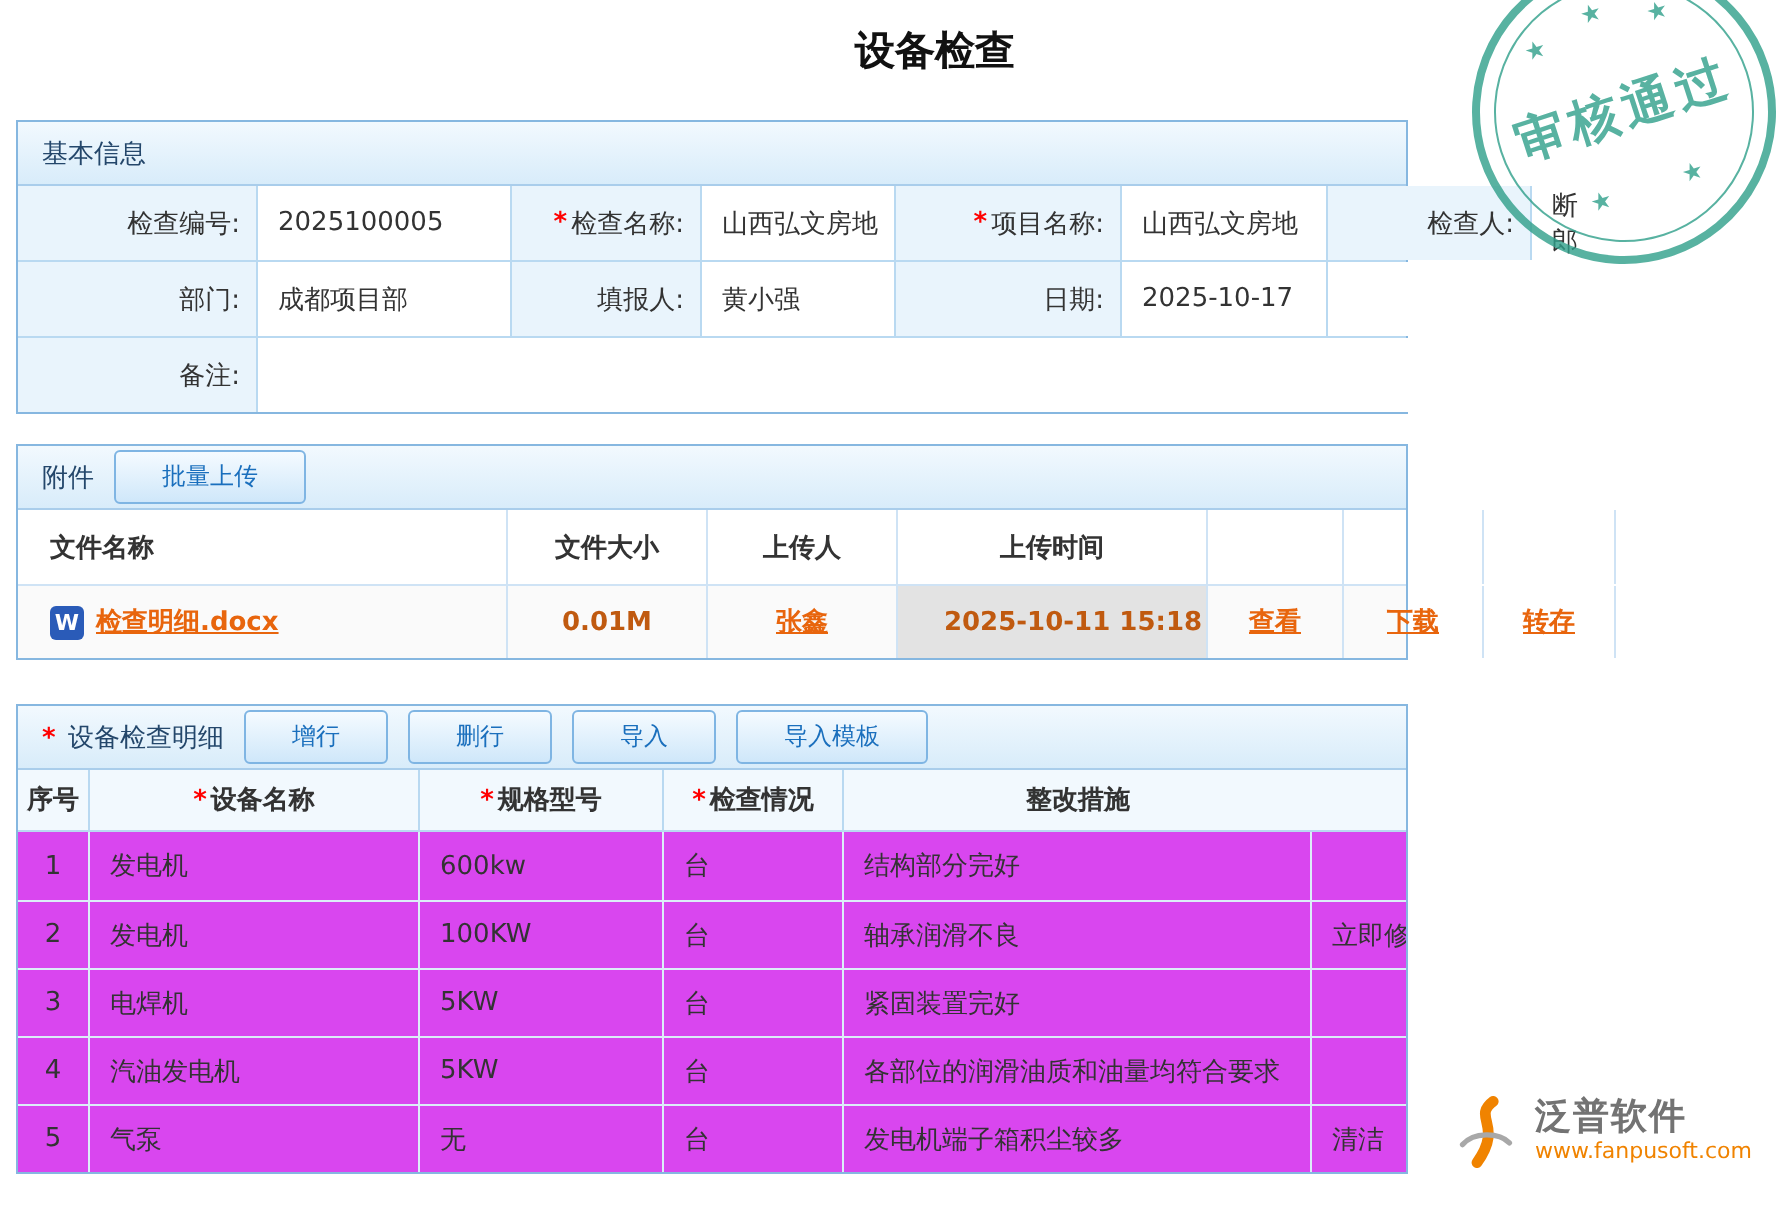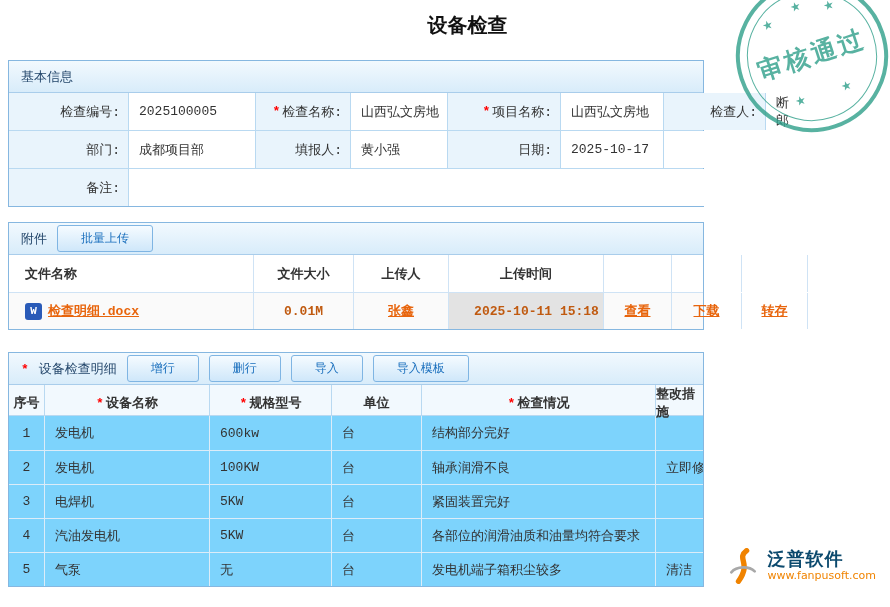--- a/index.html
+++ b/index.html
@@ -16,21 +16,21 @@
            transform:rotate(-18deg); opacity:.8; z-index:9; pointer-events:none; }
   .stamp-ring { position:absolute; inset:0; border:4px solid #2f9f8a; border-radius:50%; }
   .stamp-ring::after { content:""; position:absolute; inset:7px; border:1px solid #2f9f8a; border-radius:50%; }
   .stamp-text { position:absolute; left:0; right:0; top:50%; transform:translateY(-54%);
                 text-align:center; font-size:25px; font-weight:bold; color:#2f9f8a; letter-spacing:3px; }
   .st { position:absolute; color:#2f9f8a; font-size:12px; }
   .st.s1 { top:26px; left:38px; } .st.s2 { top:17px; left:70px; } .st.s3 { top:26px; left:102px; }
   .st.s4 { top:108px; left:46px; } .st.s5 { top:108px; left:94px; }
 
   
-  .section { position:absolute; left:8px; width:696px; border:1px solid #86b7e0; background:#7dd3fc;font-family:Liberation Mono, monospace; }
+  .section { position:absolute; left:8px; width:696px; border:1px solid #86b7e0; background:#d946ef; }
   #sec-basic  { top:60px; }
   #sec-attach { top:222px; }
   #sec-detail { top:352px; }
   .sec-hd { height:32px; display:flex; align-items:center; gap:10px; padding:0 12px;
             background:linear-gradient(#f2f9fe,#d8ecfa); border-bottom:1px solid #a9cdeb; color:#24476b; }
   .req { color:#f00; margin-right:2px; font-weight:bold; }
 
   
   .btn { display:inline-block; padding:4px 23px; border:1px solid #7fb5e3; border-radius:3px;
          background:linear-gradient(#f5fbff,#cfe7fa); color:#1a6fbd; font-size:12px; cursor:pointer; white-space:nowrap; }
@@ -65,21 +65,21 @@
   .dt-head > div:last-child { border-right:none; }
   .dt-row { height:34px; }
   .dt-row + .dt-row { border-top:1px solid #dcecf8; }
   .dt-row > div { display:flex; align-items:center; padding:0 10px; border-right:1px solid #dcecf8; overflow:hidden; white-space:nowrap; }
   .dt-row > div:last-child { border-right:none; }
   .dt-row > .c-seq { justify-content:center; padding:0; }
 
   
   .brand { position:absolute; right:14px; top:548px; display:flex; align-items:center; gap:7px; z-index:8; background:rgba(255,255,255,.6); }
   .brand-txt { display:flex; flex-direction:column; line-height:1.15; }
-  .brand-name { font-size:18px; font-weight:bold; color:#0c4a6e; letter-spacing:1px; }
+  .brand-name { font-size:18px; font-weight:bold; color:#737373; letter-spacing:1px; }
   .brand-url { font-size:11px; color:#f08300; }
 </style>
 </head>
 <body>
 
 <div class="page-title">设备检查</div>
 
 <div class="stamp">
   <div class="stamp-ring"></div>
   <span class="st s1">★</span>
@@ -202,21 +202,20 @@
   <div class="dt-head">
     <div>序号</div>
     <div>
       <span class="req">*</span>
       <span>设备名称</span>
     </div>
     <div>
       <span class="req">*</span>
       <span>规格型号</span>
     </div>
-    <div>单位</div>
     <div>
       <span class="req">*</span>
       <span>检查情况</span>
     </div>
     <div>整改措施</div>
   </div>
 
   <div class="dt-row">
     <div class="c-seq">1</div>
     <div>发电机</div>

